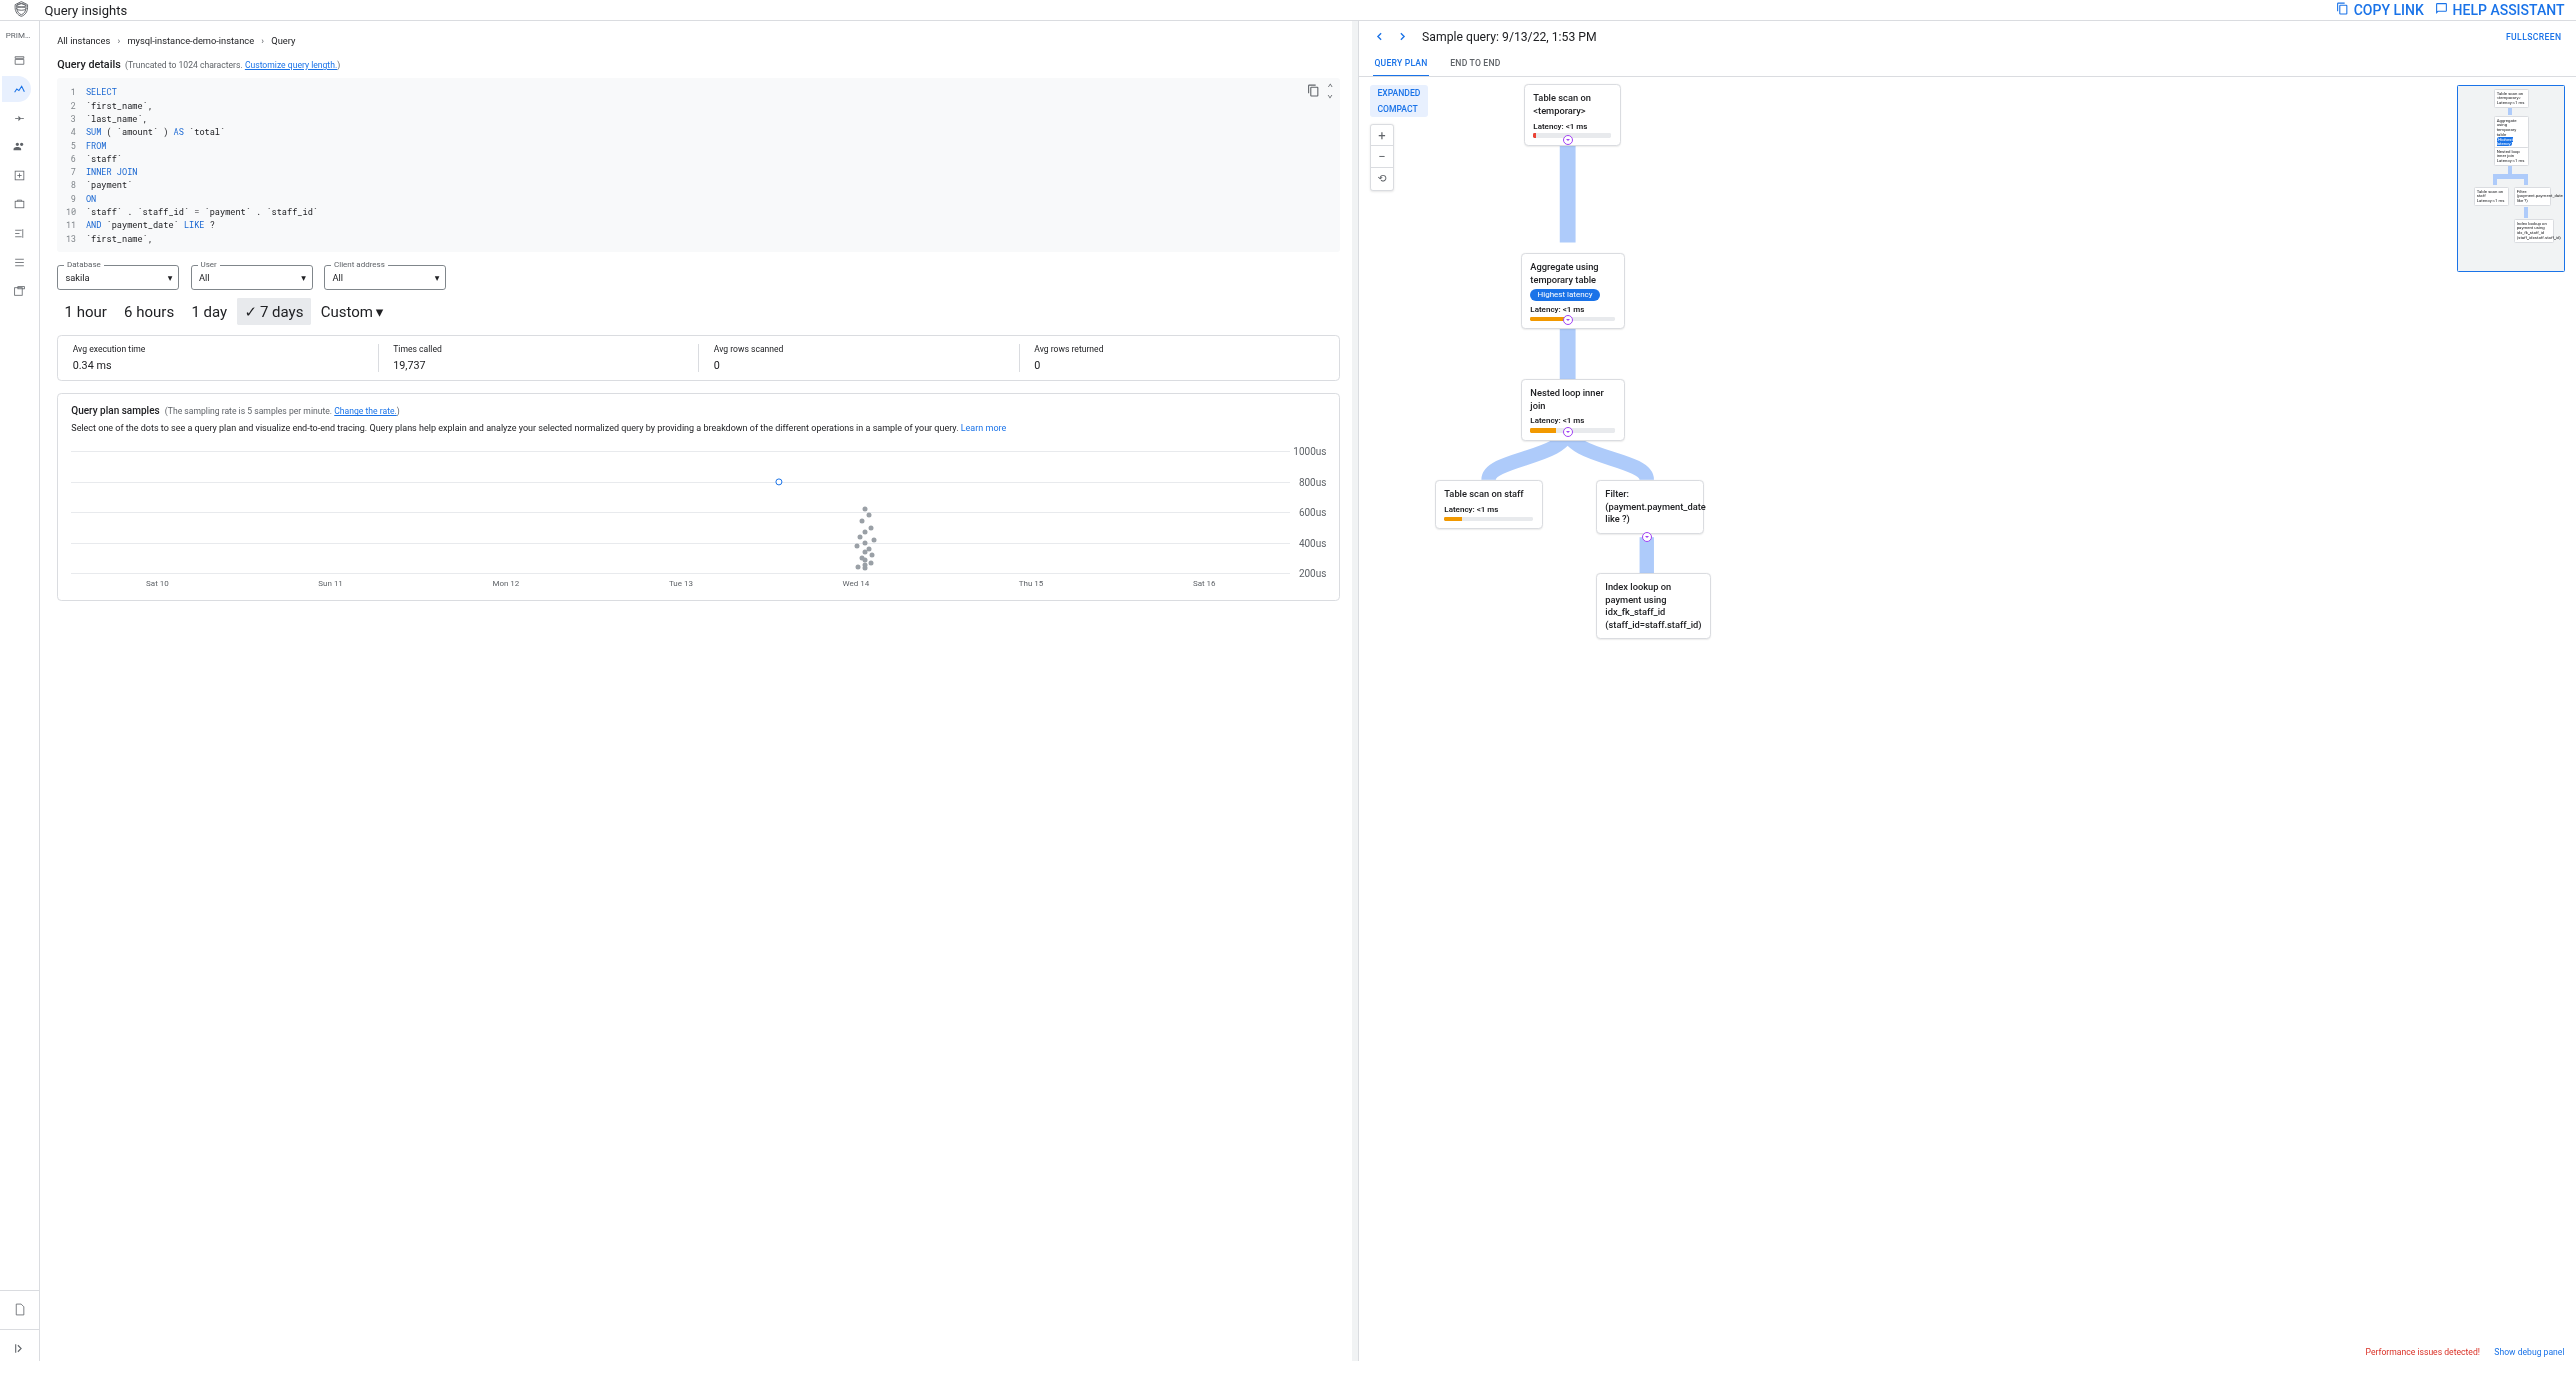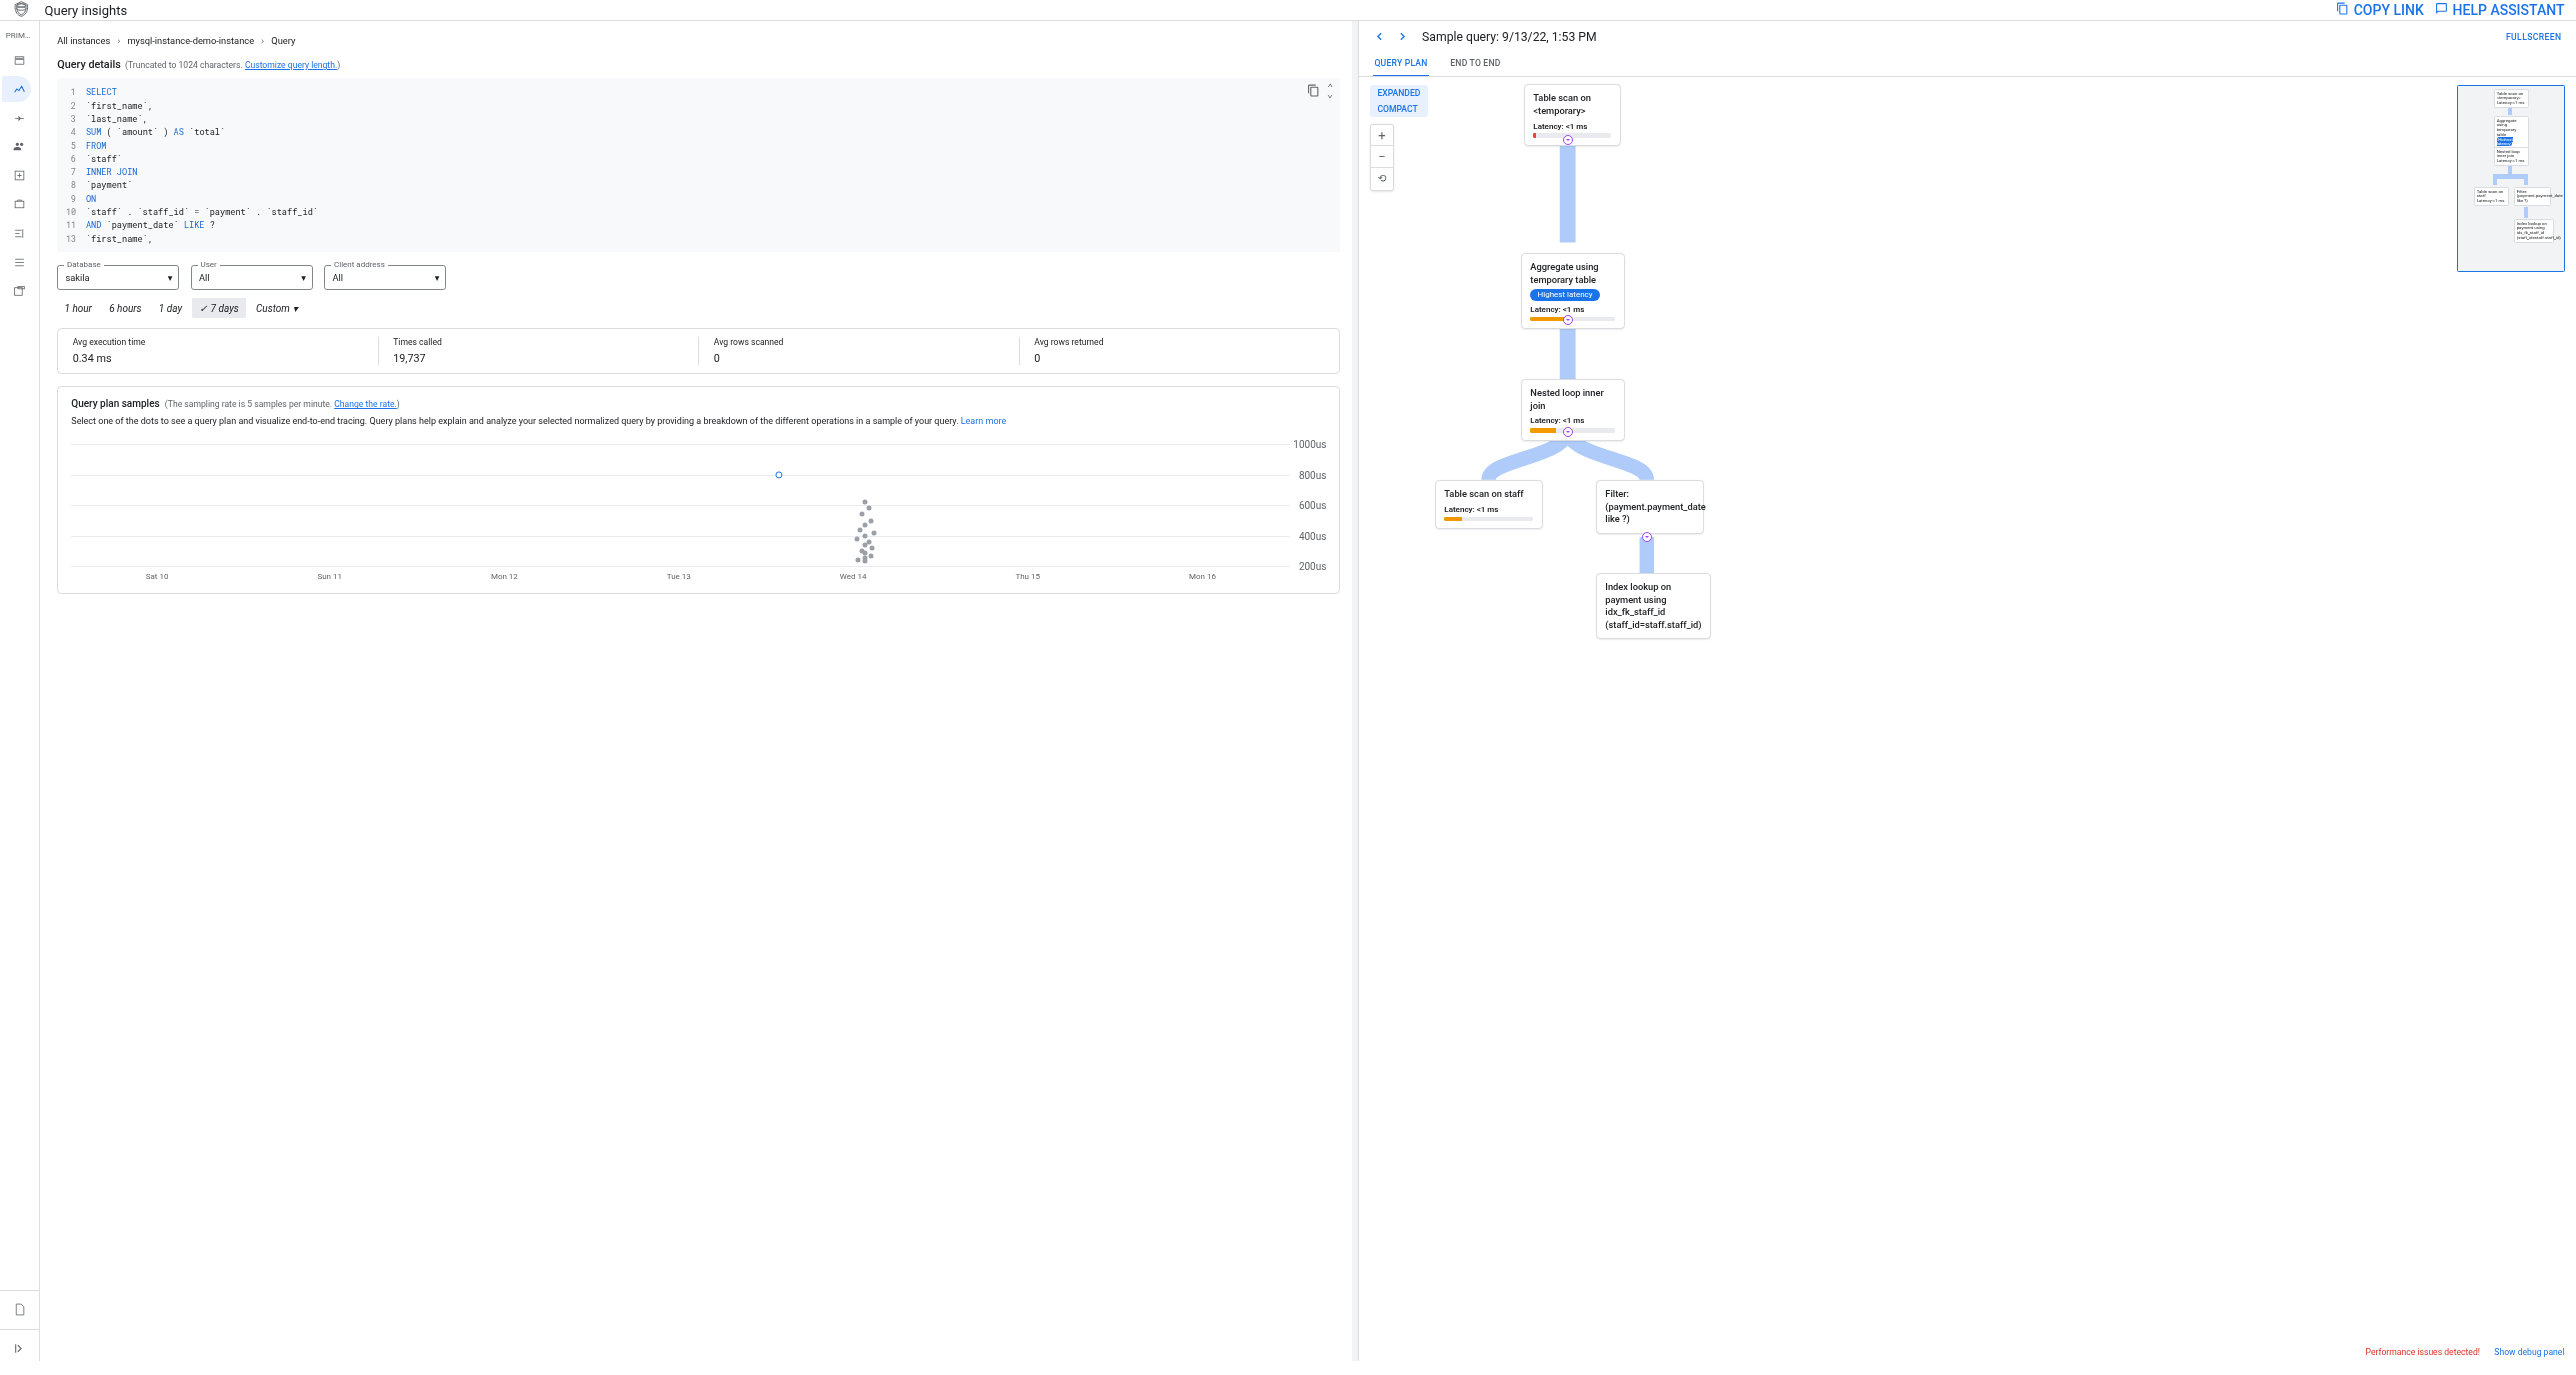--- a/index.html
+++ b/index.html
@@ -45,21 +45,21 @@
 .kw { color: #1967d2; }
 
 
 .filters { display: flex; gap: 11.5px; padding: 13px 17.3px 7.2px; }
 .select-field { position: relative; border: 0.7px solid #80868b; border-radius: 2.9px; height: 24.5px; display: flex; align-items: center; padding: 0 20px 0 7.2px; min-width: 122px; cursor: pointer; }
 .select-label { position: absolute; top: -5.8px; left: 5.8px; background: #fff; padding: 0 2.9px; font-size: 8px; color: #5f6368; }
 .select-value { font-size: 9.3px; }
 .select-arrow { position: absolute; right: 5.8px; }
 
 
-.timerange { display: flex; gap: 2.9px; padding: 1.4px 17.3px 10px; font-size: 10px; font-style: italic; }
+.timerange { display: flex; gap: 2.9px; padding: 1.4px 17.3px 10px; font-size: 15px; }
 .time-opt { padding: 4.3px 7.2px; cursor: pointer; border-radius: 1.4px; }
 .time-opt.active { background: #e8eaed; display: flex; align-items: center; gap: 2.9px; }
 
 
 .stats-card { margin: 0 17.3px 11.5px; border: 0.7px solid #dadce0; border-radius: 4.3px; display: flex; padding: 8.6px 0; }
 .stat { flex: 1; padding: 0 14.4px; border-right: 0.7px solid #dadce0; }
 .stat:last-child { border-right: none; }
 .stat-label { font-size: 8.6px; color: #202124; margin-bottom: 4.3px; }
 .stat-value { font-size: 10.8px; }
 
@@ -362,21 +362,21 @@
             <div class="y-label" style="top: 99px;">400us</div>
             <div class="grid-line" style="top: 129px;"></div>
             <div class="y-label" style="top: 129px;">200us</div>
             <div class="x-labels">
               <span>Sat 10</span>
               <span>Sun 11</span>
               <span>Mon 12</span>
               <span>Tue 13</span>
               <span>Wed 14</span>
               <span>Thu 15</span>
-              <span>Mon 16</span>
+              <span>Sat 16</span>
             </div>
             <div class="dot selected" style="left: 708px; top: 38px;"></div>
             <div class="dot" style="left: 794px; top: 65px;"></div>
             <div class="dot" style="left: 798px; top: 71px;"></div>
             <div class="dot" style="left: 791px; top: 77px;"></div>
             <div class="dot" style="left: 800px; top: 84px;"></div>
             <div class="dot" style="left: 794px; top: 88px;"></div>
             <div class="dot" style="left: 789px; top: 93px;"></div>
             <div class="dot" style="left: 803px; top: 96px;"></div>
             <div class="dot" style="left: 794px; top: 99px;"></div>

